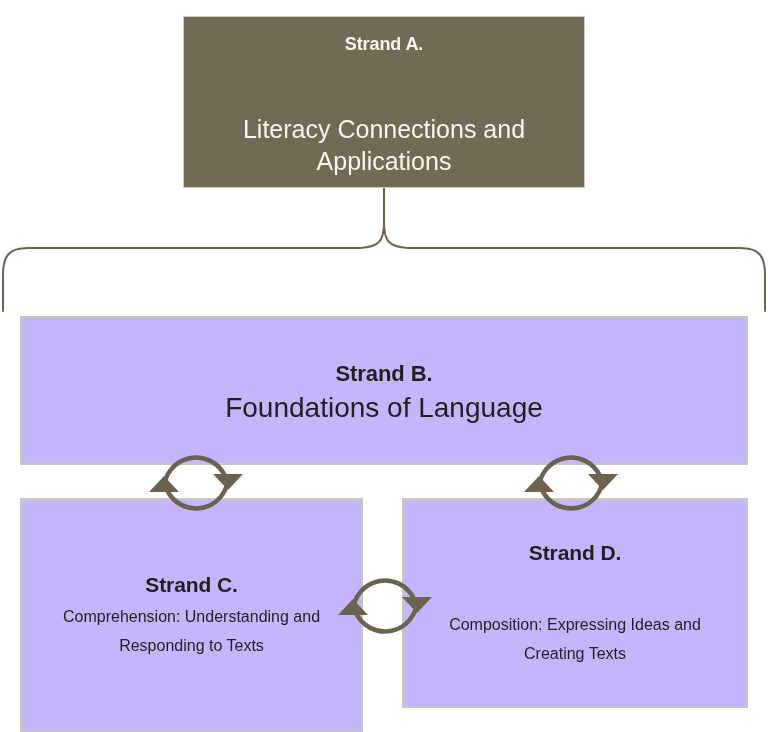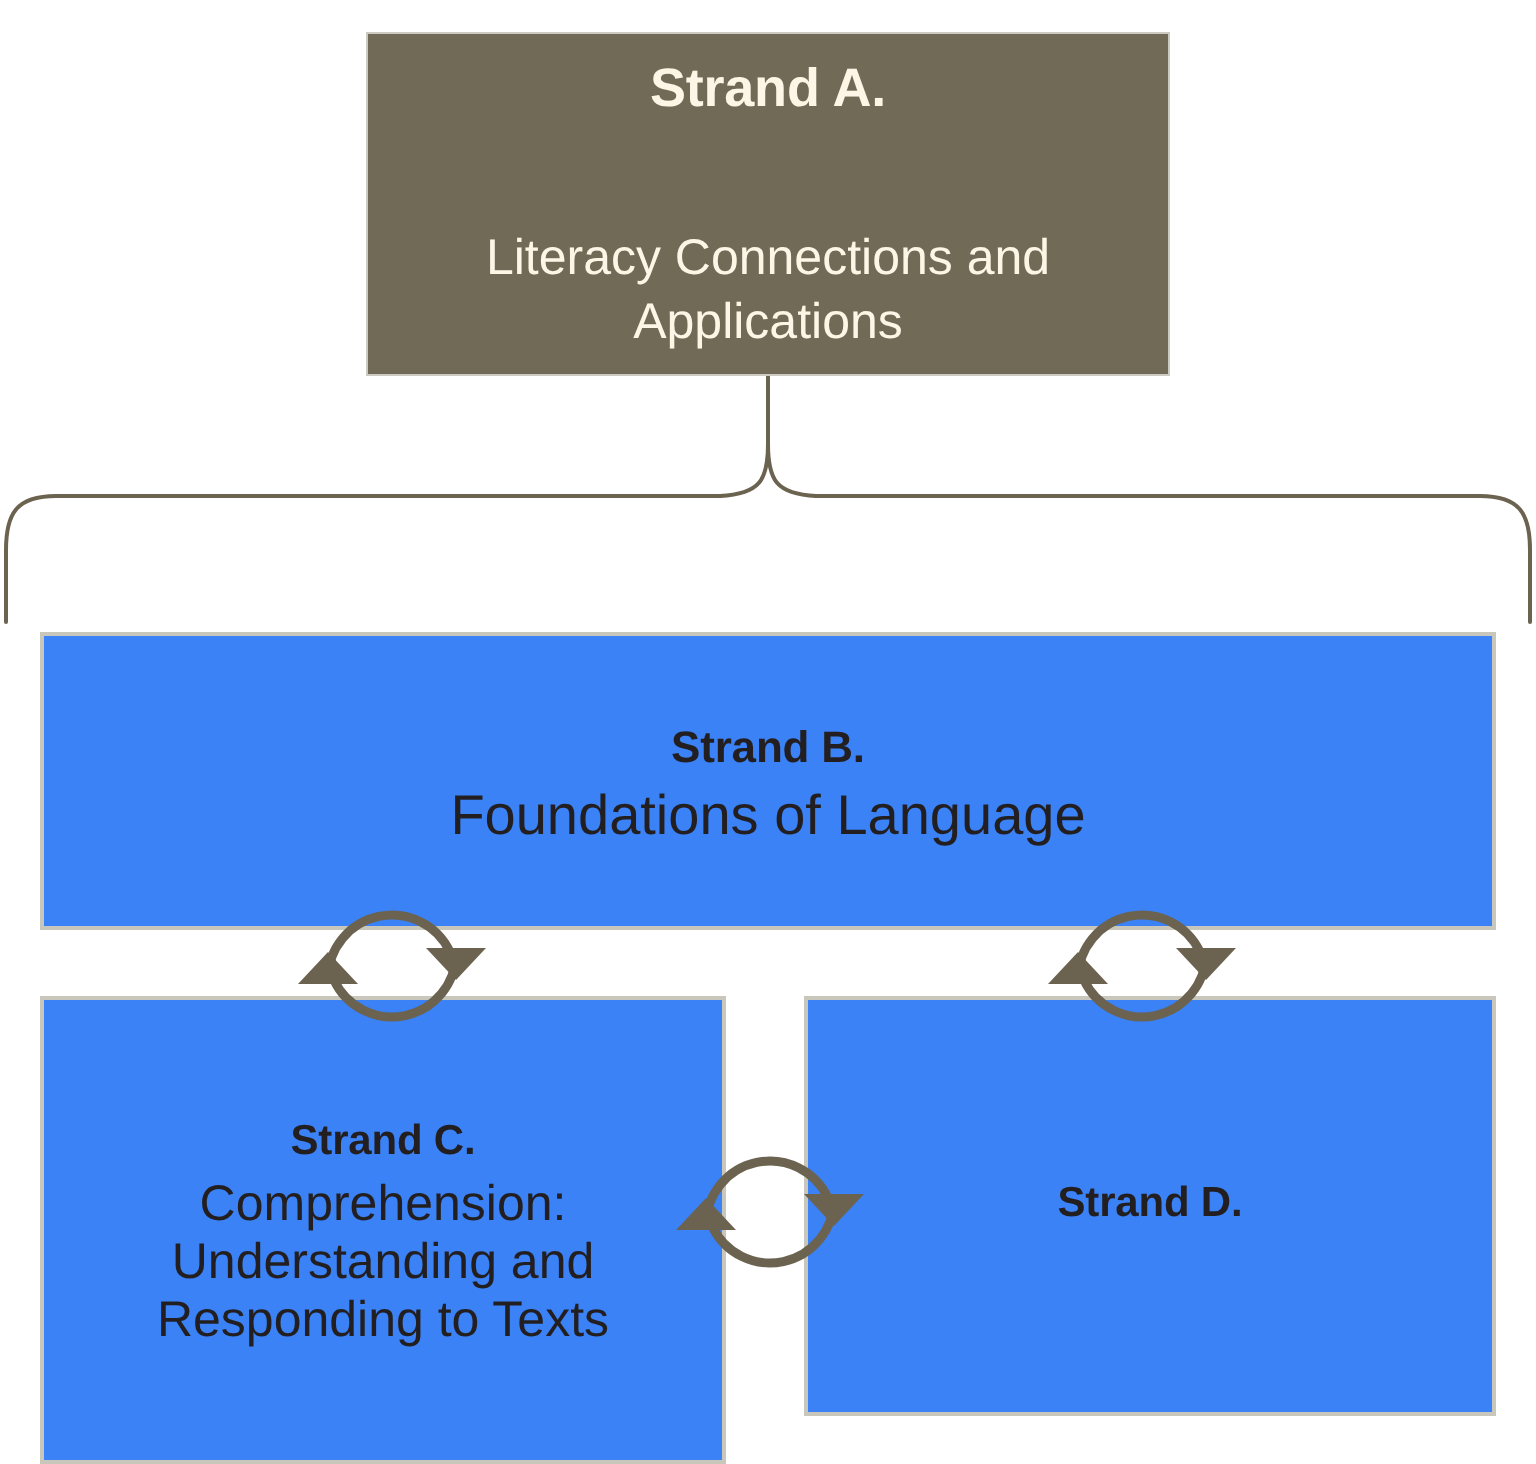--- a/index.html
+++ b/index.html
@@ -36,21 +36,21 @@
     left: 183px;
     top: 16px;
     width: 402px;
     height: 172px;
     background: #706a56;
     border: 1px solid #cdcac1;
     color: #fdf6e6;
   }
 
   .node-cream {
-    background: #3b82f6;
+    background: #c4b5fd;
     border: 2px solid #c9c7bb;
     color: #231f20;
   }
 
   .node-strand-b {
     left: 20px;
     top: 316px;
     width: 728px;
     height: 149px;
   }
@@ -73,21 +73,21 @@
   .node-title {
     font-weight: bold;
     letter-spacing: -0.1px;
   }
   .node-body {
     font-weight: normal;
   }
 
   
   .node-strand-a .node-title {
-    font-size: 27px;
+    font-size: 18px;
     line-height: 32px;
     margin-bottom: 5px;
   }
   .node-strand-a .node-body {
     font-size: 25px;
     line-height: 32px;
     max-width: 330px;
     margin-top: 48px;
   }
 
@@ -104,21 +104,21 @@
 
   
   .node-strand-c .node-title,
   .node-strand-d .node-title {
     font-size: 21px;
     line-height: 29px;
     margin-bottom: 3px;
   }
   .node-strand-c .node-body,
   .node-strand-d .node-body {
-    font-size: 25px;
+    font-size: 16px;
     line-height: 29px;
     max-width: 300px;
   }
 
   
   .connector-layer {
     position: absolute;
     inset: 0;
     pointer-events: none;
   }
@@ -160,20 +160,21 @@
     <div class="node-body">Foundations of Language</div>
   </div>
 
   <div class="node node-cream node-strand-c">
     <div class="node-title">Strand C.</div>
     <div class="node-body">Comprehension: Understanding and Responding to Texts</div>
   </div>
 
   <div class="node node-cream node-strand-d">
     <div class="node-title">Strand D.</div>
+    <div class="node-body">Composition: Expressing Ideas and Creating Texts</div>
   </div>
 
   <svg class="cycle-icon interactive" style="left:147px; top:440px;" width="98" height="86" viewBox="0 0 98 86" aria-hidden="true">
     <g fill="none" stroke="#6b6350" stroke-width="4.5" stroke-linecap="butt">
       <path d="M 17 49 A 32 32 0 0 1 78 36"></path>
       <path d="M 81 37 A 32 32 0 0 1 20 50"></path>
     </g>
     <polygon points="81,50 66,34 96,34" fill="#6b6350"></polygon>
     <polygon points="17,36 32,52 2,52" fill="#6b6350"></polygon>
   </svg>

